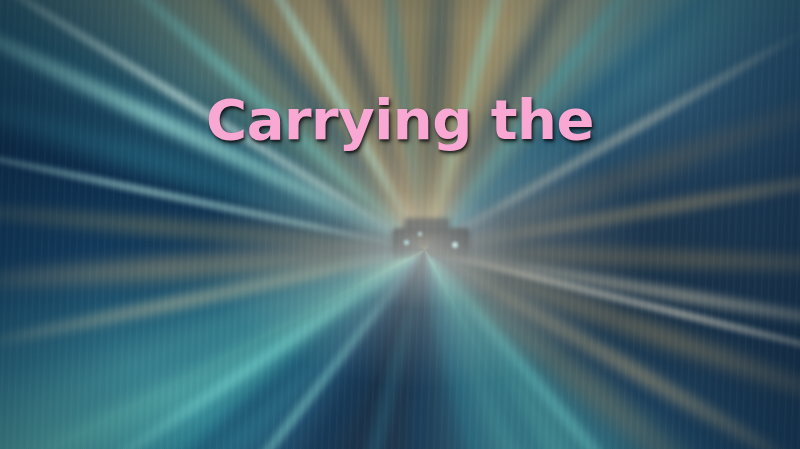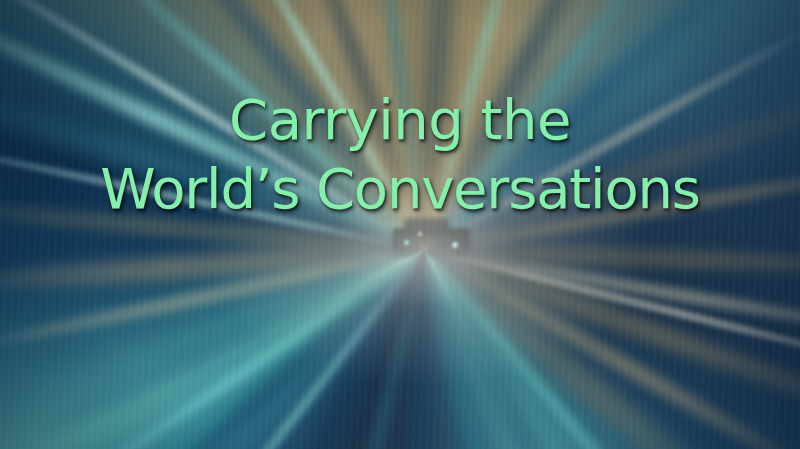--- a/index.html
+++ b/index.html
@@ -151,22 +151,22 @@
     position: absolute;
     inset: 0;
     display: flex;
     flex-direction: column;
     align-items: center;
     justify-content: flex-start;
     padding-top: 92px;
     box-sizing: border-box;
   }
   .headline {
-    color: #86efac;
-    font-weight: normal;
+    color: #f9a8d4;
+    font-weight: bold;
     letter-spacing: -0.5px;
     line-height: 1.0;
     white-space: nowrap;
     text-shadow:
       2px 3px 4px rgba(0,0,0,0.55),
       1px 2px 2px rgba(0,0,0,0.45);
   }
   #headline-line-1 {
     font-size: 56px;
   }
@@ -240,16 +240,15 @@
       <div class="taillight" style="left: 404px; top: 240px; width: 5px; height: 5px; background: rgb(120, 200, 225);"></div>
       <div class="taillight" style="left: 452px; top: 242px; width: 6px; height: 6px; background: rgb(159, 216, 232);"></div>
       <div class="taillight" style="left: 418px; top: 232px; width: 4px; height: 4px; background: rgb(143, 208, 228);"></div>
     </div>
 
   <div class="bg-layer" id="bg-striate"></div>
   <div class="bg-layer" id="bg-vignette"></div>
 
   <div id="text-block">
     <div class="headline" id="headline-line-1">Carrying the</div>
-    <div class="headline" id="headline-line-2">World’s Conversations</div>
   </div>
 
 </div>
 
 </body></html>

